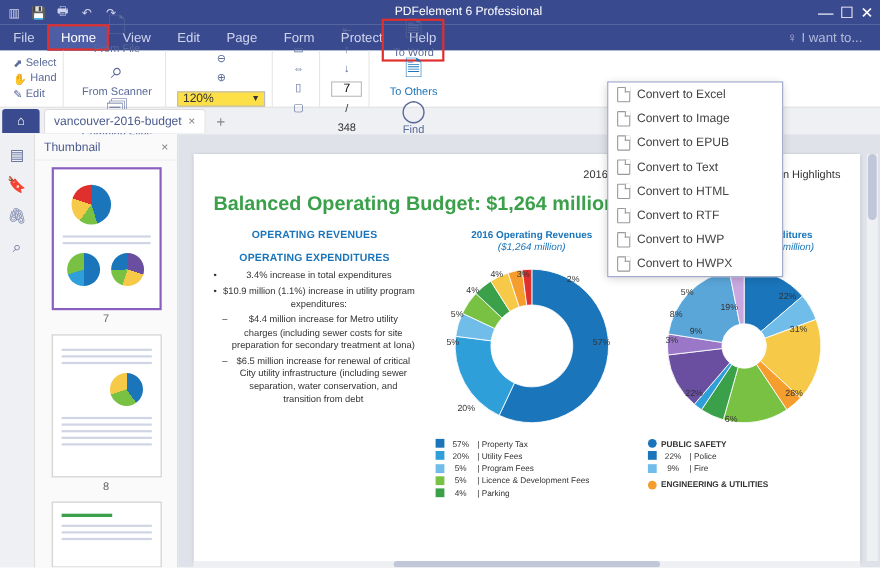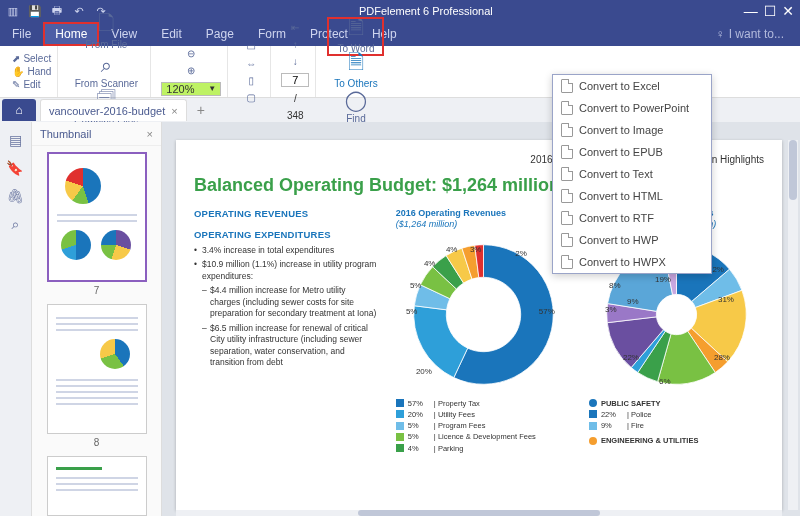--- a/index.html
+++ b/index.html
@@ -19,21 +19,21 @@
     .menu-right { margin-left: auto; display: flex; align-items:center; padding-right:16px; gap:4px; opacity:.8; }
 
     
     .ribbon { display: flex; align-items: center; height: 52px; background: #ffffff; border-bottom: 1px solid #ddd; padding: 0 6px; gap: 4px; }
     .rb-group { display: flex; flex-direction: column; justify-content: center; padding: 2px 6px; border-right: 1px solid #e6e6e6; height: 100%; font-size: 10px; }
     .rb-small { display:flex; align-items:center; gap:3px; color:#5a6a99; padding: 1px 0; }
     .rb-big { display:flex; flex-direction:column; align-items:center; gap:2px; color:#5a6a99; padding: 0 6px; }
     .rb-big .ico { font-size: 20px; height:22px; display:flex; align-items:center; }
     .rb-row { display:flex; align-items:center; gap:6px; }
     .rb-iconbtn { width:26px; height:26px; display:flex; align-items:center; justify-content:center; color:#5a6a99; border-radius:3px; }
-    .zoom-box { width:60px; height:20px; border:1px solid #bbb; display:flex; align-items:center; padding:0 4px; font-size:11px; background:#bef264;}
+    .zoom-box { width:80px; height:20px; border:1px solid #bbb; display:flex; align-items:center; padding:0 4px; font-size:11px; background:#fde047;}
     .zoom-box .caret { margin-left:auto; font-size:8px; }
     .page-box { width:28px; height:18px; border:1px solid #bbb; text-align:center; font-size:11px; background:#fff; }
     .rb-sep { width:1px; height:36px; background:#e6e6e6; margin:0 2px; }
 
     .rb-convert { display:flex; align-items:center; height:100%; gap:0; }
     .rb-convert .rb-big { padding: 0 8px; position:relative; }
     .red-box { position:absolute; inset:-2px; border:2px solid #e0302e; pointer-events:none; }
 
     
     .tab-strip { display:flex; align-items:center; height:24px; background:#eef0f4; padding-left:2px; gap:4px; }
@@ -51,21 +51,21 @@
     .thumb-list { flex:1; overflow:hidden; padding:6px; }
     .thumb-item { margin-bottom:8px; text-align:center; }
     .thumb-img { width:100px; height:130px; margin:0 auto; background:#fff; border:1px solid #ccc; position:relative; }
     .thumb-item.sel .thumb-img { border:2px solid #8b5fbf; }
     .thumb-num { font-size:10px; color:#666; margin-top:3px; }
 
     .doc-view { flex:1; position:relative; overflow:hidden; background:#dfe3e9; }
     .page { position:absolute; left:14px; top:18px; right:18px; bottom:6px; background:#fff; box-shadow:0 1px 3px rgba(0,0,0,.25); padding:14px 18px; overflow:hidden; }
     .doc-head { color:#333; font-size:10px; text-align:right; margin-bottom:10px; }
     .doc-title { color:#3aa04a; font-size:18px; font-weight:600; margin-bottom:12px; }
-    .doc-cols { display:flex; gap:18px; }
+    .doc-cols { display:flex; gap:18px;text-align:center; }
     .col { flex:1; }
     .col1 { flex:1.05; }
 
     .sec-h { color:#1a75bb; font-weight:700; font-size:9.5px; margin-bottom:5px; letter-spacing:.2px; }
     .bullets { font-size:8.5px; line-height:1.35; color:#333; }
     .bullets li { margin-bottom:3px; list-style:none; position:relative; padding-left:8px; }
     .bullets li::before { content:"•"; position:absolute; left:0; color:#333; }
     .sub-bullets { padding-left:8px; }
     .sub-bullets li::before { content:"–"; }
 
@@ -404,24 +404,20 @@
   </div>
 </div>
 
 <div class="convert-menu" id="convert-menu">
     <div class="cm-item">
       <span class="cm-ico"></span>
       <span>Convert to Excel</span>
     </div>
     <div class="cm-item">
       <span class="cm-ico"></span>
-      <span>Convert to PowerPoint</span>
-    </div>
-    <div class="cm-item">
-      <span class="cm-ico"></span>
       <span>Convert to Image</span>
     </div>
     <div class="cm-item">
       <span class="cm-ico"></span>
       <span>Convert to EPUB</span>
     </div>
     <div class="cm-item">
       <span class="cm-ico"></span>
       <span>Convert to Text</span>
     </div>

